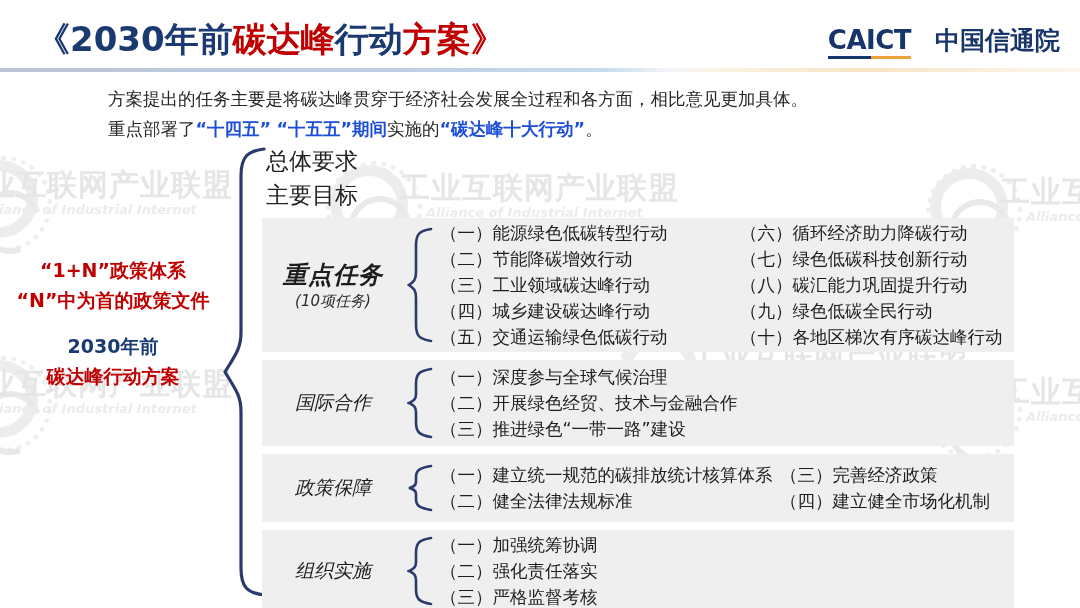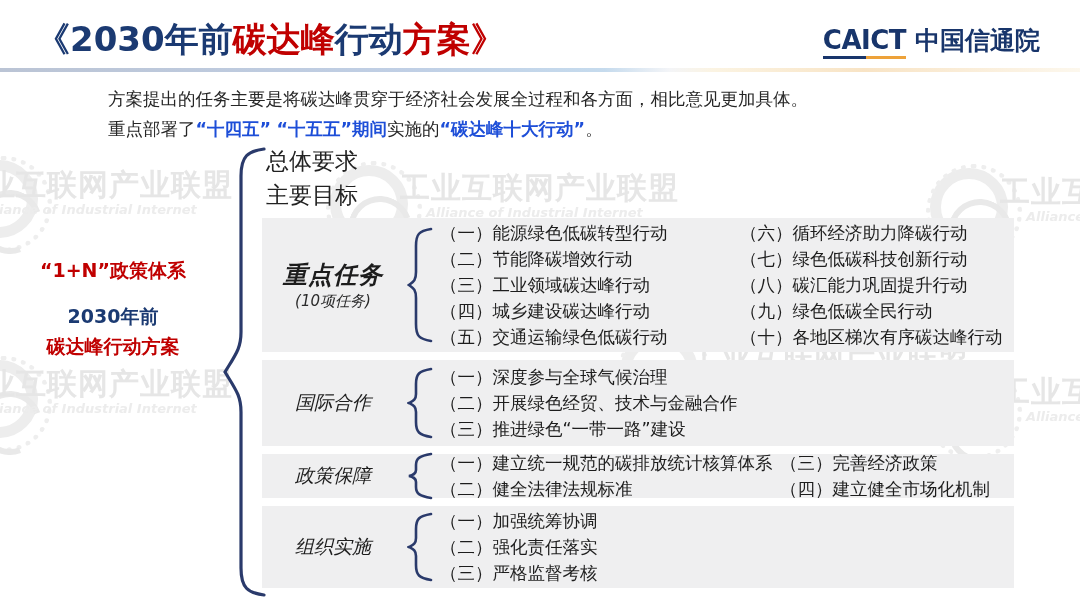--- a/index.html
+++ b/index.html
@@ -59,22 +59,22 @@
   .doc-title {
     position: absolute; left: 36px; top: 17px;
     font-size: 34px; font-weight: 700;
     letter-spacing: 0px;
     white-space: nowrap;
   }
   .t-blue { color: #1b3a72; }
   .t-red  { color: #c00000; }
 
   .brand {
-    position: absolute; right: 40px; top: 24px;
-    display: flex; align-items: baseline; gap: 9px;
+    position: absolute; right: 20px; top: 24px;
+    display: flex; align-items: baseline; gap: 24px;
     white-space: nowrap;
   }
   .brand-mark {
     position: relative;
     font-size: 26px; font-weight: 800;
     letter-spacing: -0.5px;
     color: #18356b;
     padding-bottom: 4px;
   }
   .brand-mark::after{
@@ -131,21 +131,21 @@
 
   .panel {
     position: relative;
     background: #efeff0;
     margin-top: 8px;
     display: flex;
     align-items: center;
   }
   .panel.p-tasks  { height: 134px; }
   .panel.p-intl   { height:  86px; }
-  .panel.p-policy { height:  44px; }
+  .panel.p-policy { height:  68px; }
   .panel.p-org    { height:  82px; }
 
   .panel-label {
     flex: 0 0 auto;
     width: 138px;
     text-align: center;
     padding-left: 4px;
     box-sizing: border-box;
     font-style: italic;
   }
@@ -233,20 +233,21 @@
 </div>
 
 <div class="bigbrace">
   <svg width="44" height="452" viewBox="0 0 44 452" fill="none" xmlns="http://www.w3.org/2000/svg" aria-hidden="true">
     <path d="M42 3 C 26 5, 19 10, 19 30 L 19 186 C 19 202, 14 208, 3 226 C 14 244, 19 250, 19 266 L 19 422 C 19 442, 26 447, 42 449" stroke="#2a3a6b" stroke-width="3.2" stroke-linecap="round" fill="none"></path>
   </svg>
 </div>
 
 <div class="left-labels">
   <div class="ll-row ll-red">“1+N”政策体系</div>
+  <div class="ll-row ll-red">“N”中为首的政策文件</div>
   <div class="ll-gap"></div>
   <div class="ll-row ll-blue">2030年前</div>
   <div class="ll-row ll-red">碳达峰行动方案</div>
 </div>
 
 <div class="content">
 
   <div class="plain-row first">总体要求</div>
   <div class="plain-row">主要目标</div>
 

